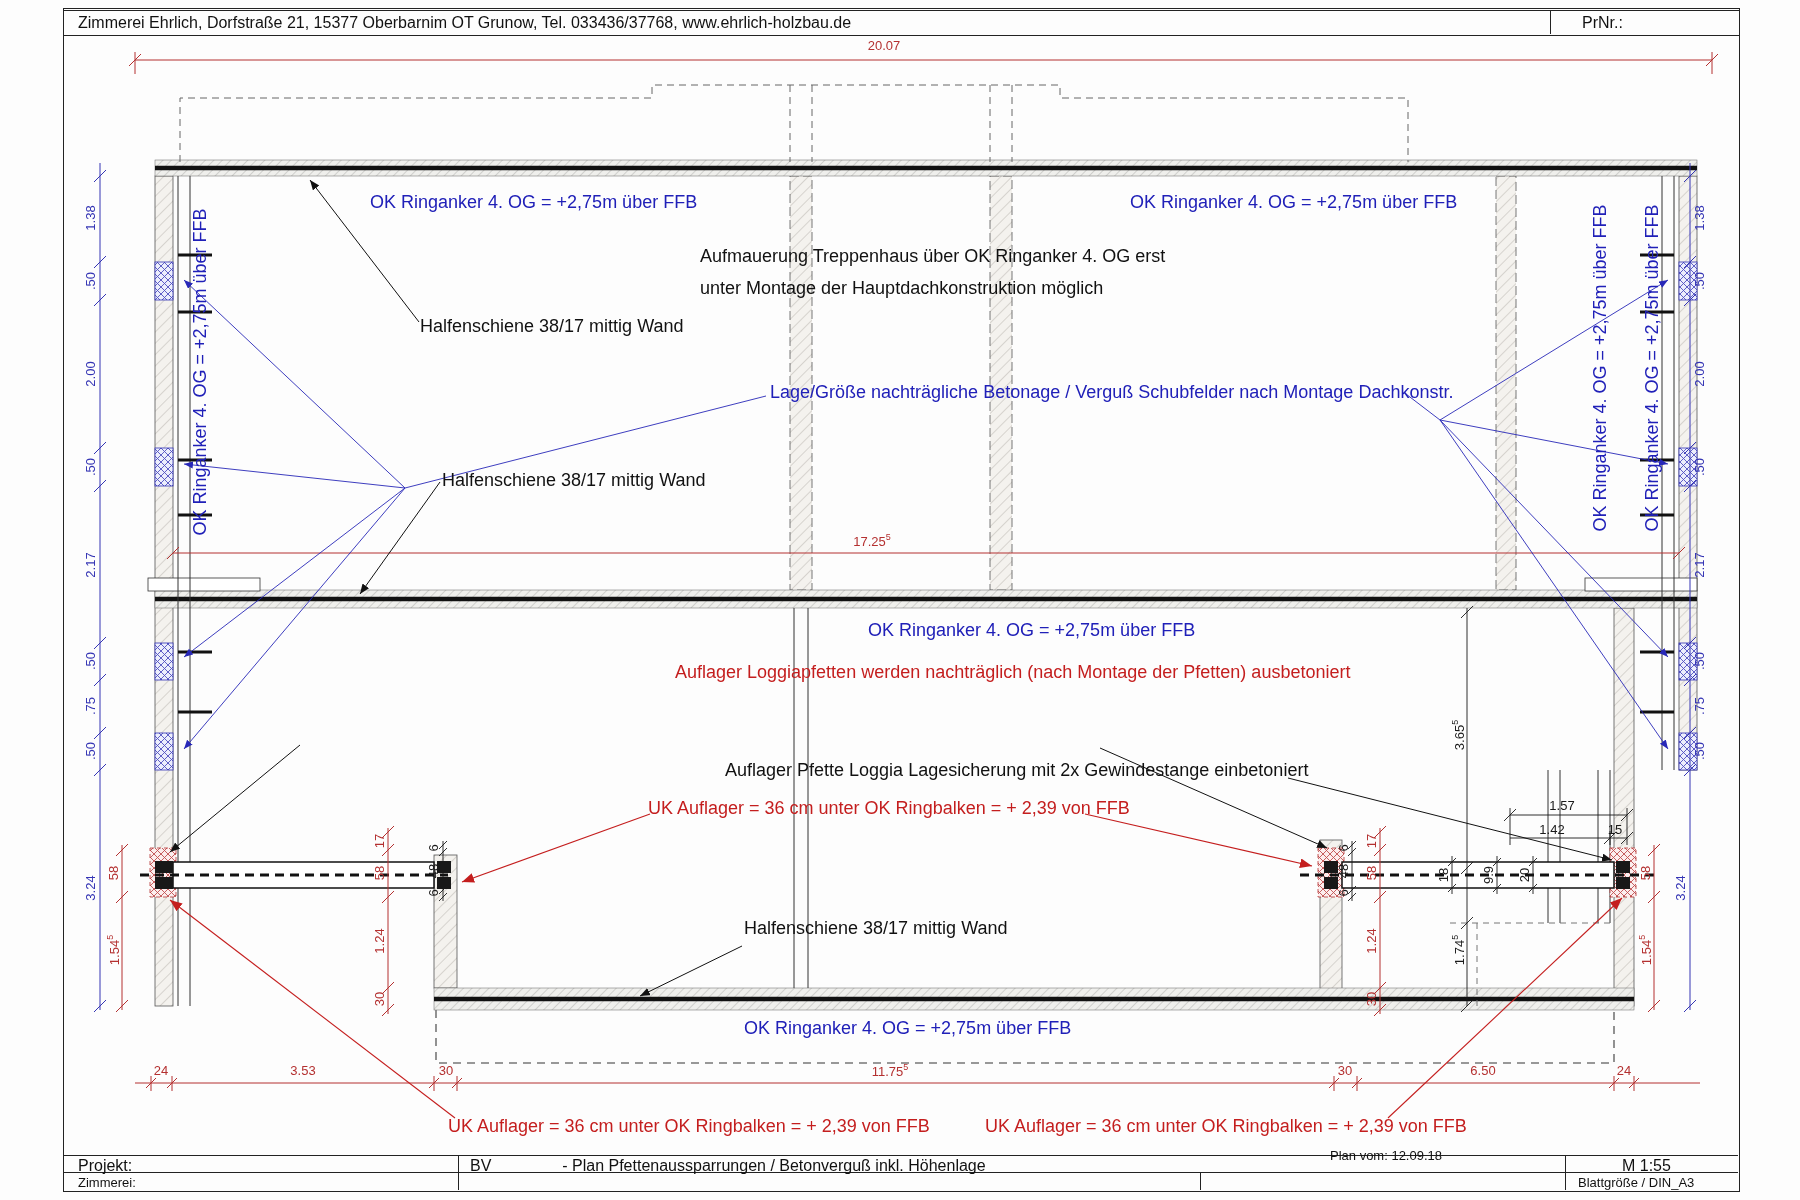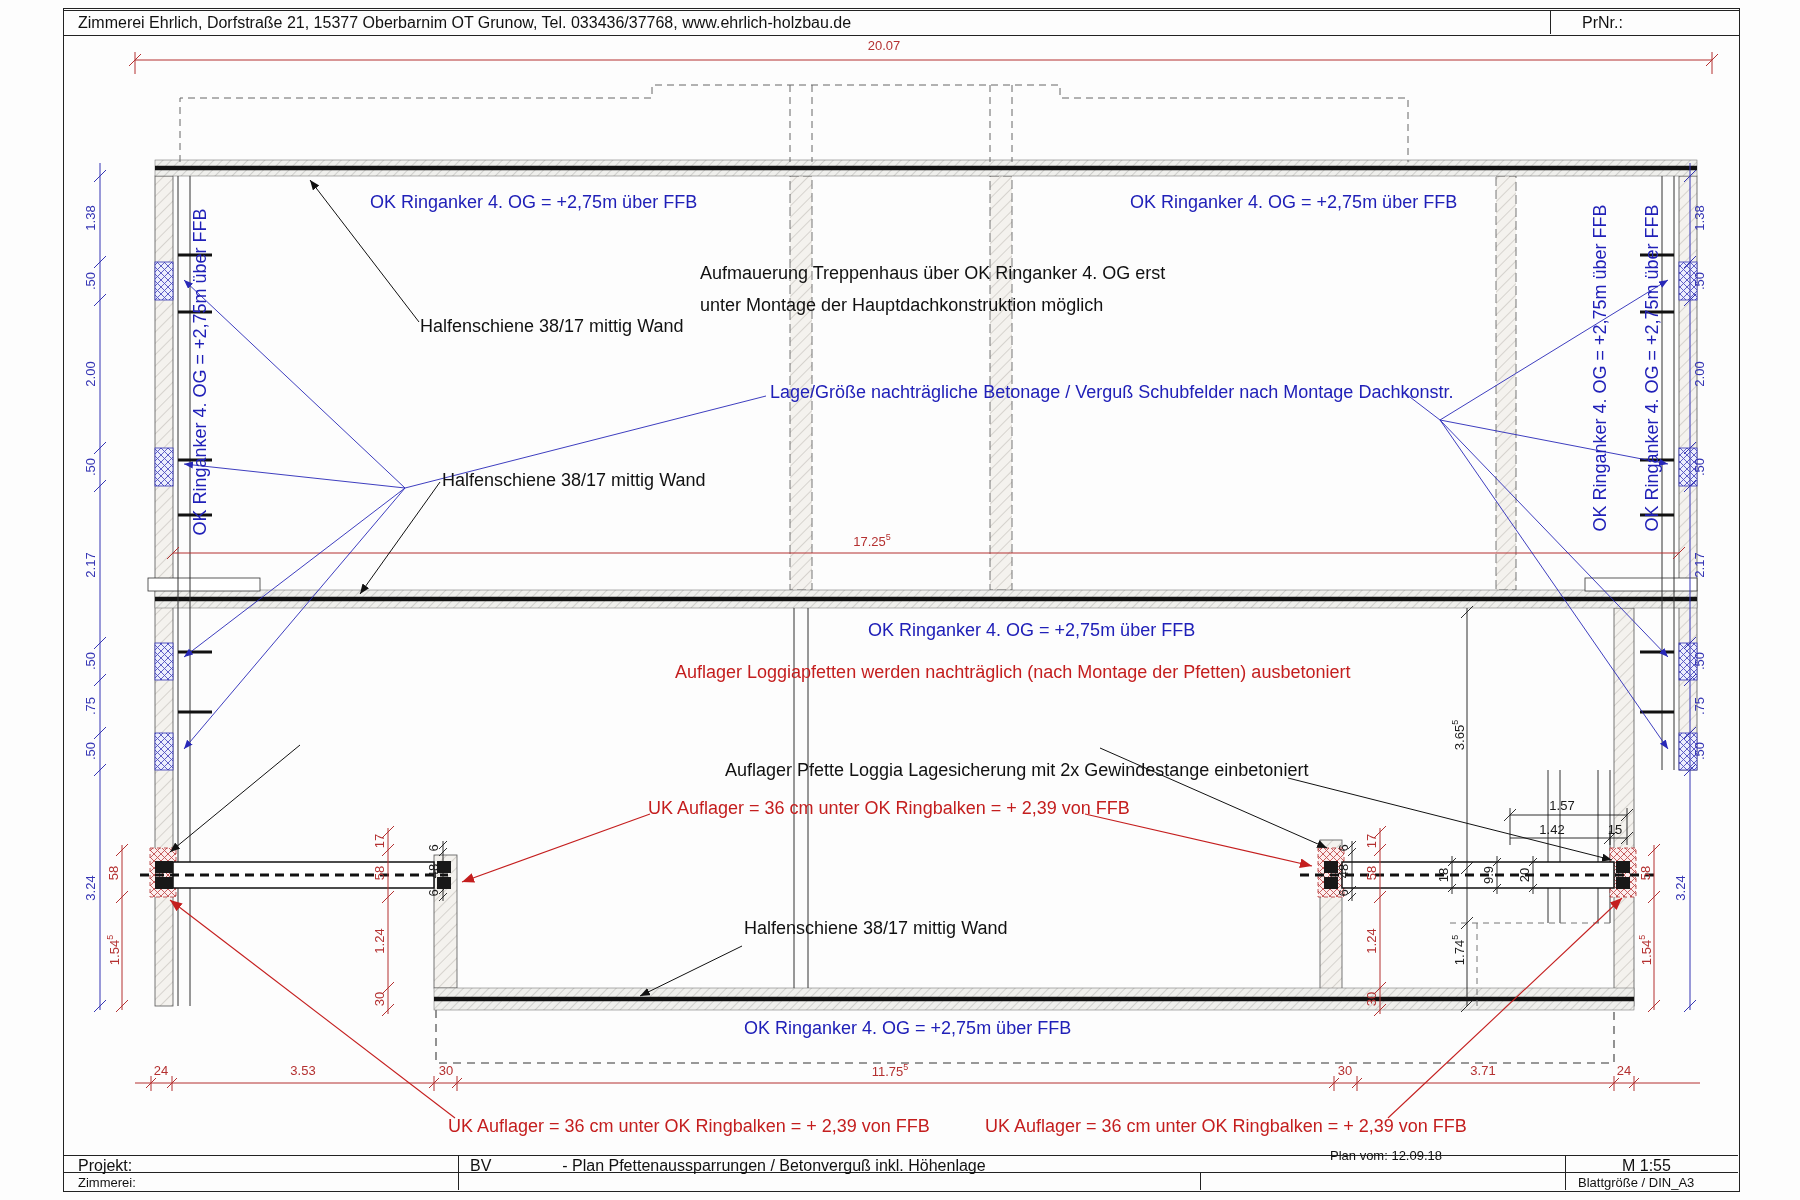--- a/index.html
+++ b/index.html
@@ -232,21 +232,21 @@
   </svg>
 
   <div class="lbl ann b" style="left:370px;top:192px;">OK Ringanker 4. OG = +2,75m über FFB</div>
   <div class="lbl ann b" style="left:1130px;top:192px;">OK Ringanker 4. OG = +2,75m über FFB</div>
   <div class="lbl ann b" style="left:868px;top:620px;">OK Ringanker 4. OG = +2,75m über FFB</div>
   <div class="lbl ann b" style="left:744px;top:1018px;">OK Ringanker 4. OG = +2,75m über FFB</div>
   <div class="lbl ann b rot" style="left:200px;top:372px;">OK Ringanker 4. OG = +2,75m über FFB</div>
   <div class="lbl ann b rot" style="left:1600px;top:368px;">OK Ringanker 4. OG = +2,75m über FFB</div>
   <div class="lbl ann b rot" style="left:1652px;top:368px;">OK Ringanker 4. OG = +2,75m über FFB</div>
 
-  <div class="lbl ann" style="left:700px;top:240px;line-height:32px;margin-top:17px;">
+  <div class="lbl ann" style="left:700px;top:240px;line-height:32px;">
     <span>Aufmauerung Treppenhaus über OK Ringanker 4. OG erst</span><br>
     <span>unter Montage der Hauptdachkonstruktion möglich</span>
   </div>
 
   <div class="lbl ann" style="left:420px;top:316px;">Halfenschiene 38/17 mittig Wand</div>
   <div class="lbl ann" style="left:442px;top:470px;">Halfenschiene 38/17 mittig Wand</div>
   <div class="lbl ann" style="left:744px;top:918px;">Halfenschiene 38/17 mittig Wand</div>
 
   <div class="lbl ann r" style="left:675px;top:662px;">Auflager Loggiapfetten werden nachträglich (nach Montage der Pfetten) ausbetoniert</div>
 
@@ -258,21 +258,21 @@
   <div class="lbl ann r" style="left:448px;top:1116px;">UK Auflager = 36 cm unter OK Ringbalken = + 2,39 von FFB</div>
   <div class="lbl ann r" style="left:985px;top:1116px;">UK Auflager = 36 cm unter OK Ringbalken = + 2,39 von FFB</div>
 
   <div class="lbl dim r cen" style="left:884px;top:46px;">20.07</div>
   <div class="lbl dim r cen" style="left:872px;top:541px;"><i style="font-style:normal">17.25</i><sup>5</sup></div>
   <div class="lbl dim r cen" style="left:161px;top:1071px;">24</div>
   <div class="lbl dim r cen" style="left:303px;top:1071px;">3.53</div>
   <div class="lbl dim r cen" style="left:446px;top:1071px;">30</div>
   <div class="lbl dim r cen" style="left:890px;top:1071px;"><i style="font-style:normal">11.75</i><sup>5</sup></div>
   <div class="lbl dim r cen" style="left:1345px;top:1071px;">30</div>
-  <div class="lbl dim r cen" style="left:1483px;top:1071px;">3.71</div>
+  <div class="lbl dim r cen" style="left:1483px;top:1071px;">6.50</div>
   <div class="lbl dim r cen" style="left:1624px;top:1071px;">24</div>
 
   <div class="lbl dim b rot" style="left:91px;top:218px;">1.38</div>
   <div class="lbl dim b rot" style="left:91px;top:281px;">.50</div>
   <div class="lbl dim b rot" style="left:91px;top:374px;">2.00</div>
   <div class="lbl dim b rot" style="left:91px;top:467px;">.50</div>
   <div class="lbl dim b rot" style="left:91px;top:565px;">2.17</div>
   <div class="lbl dim b rot" style="left:91px;top:661px;">.50</div>
   <div class="lbl dim b rot" style="left:91px;top:706px;">.75</div>
   <div class="lbl dim b rot" style="left:91px;top:751px;">.50</div>

